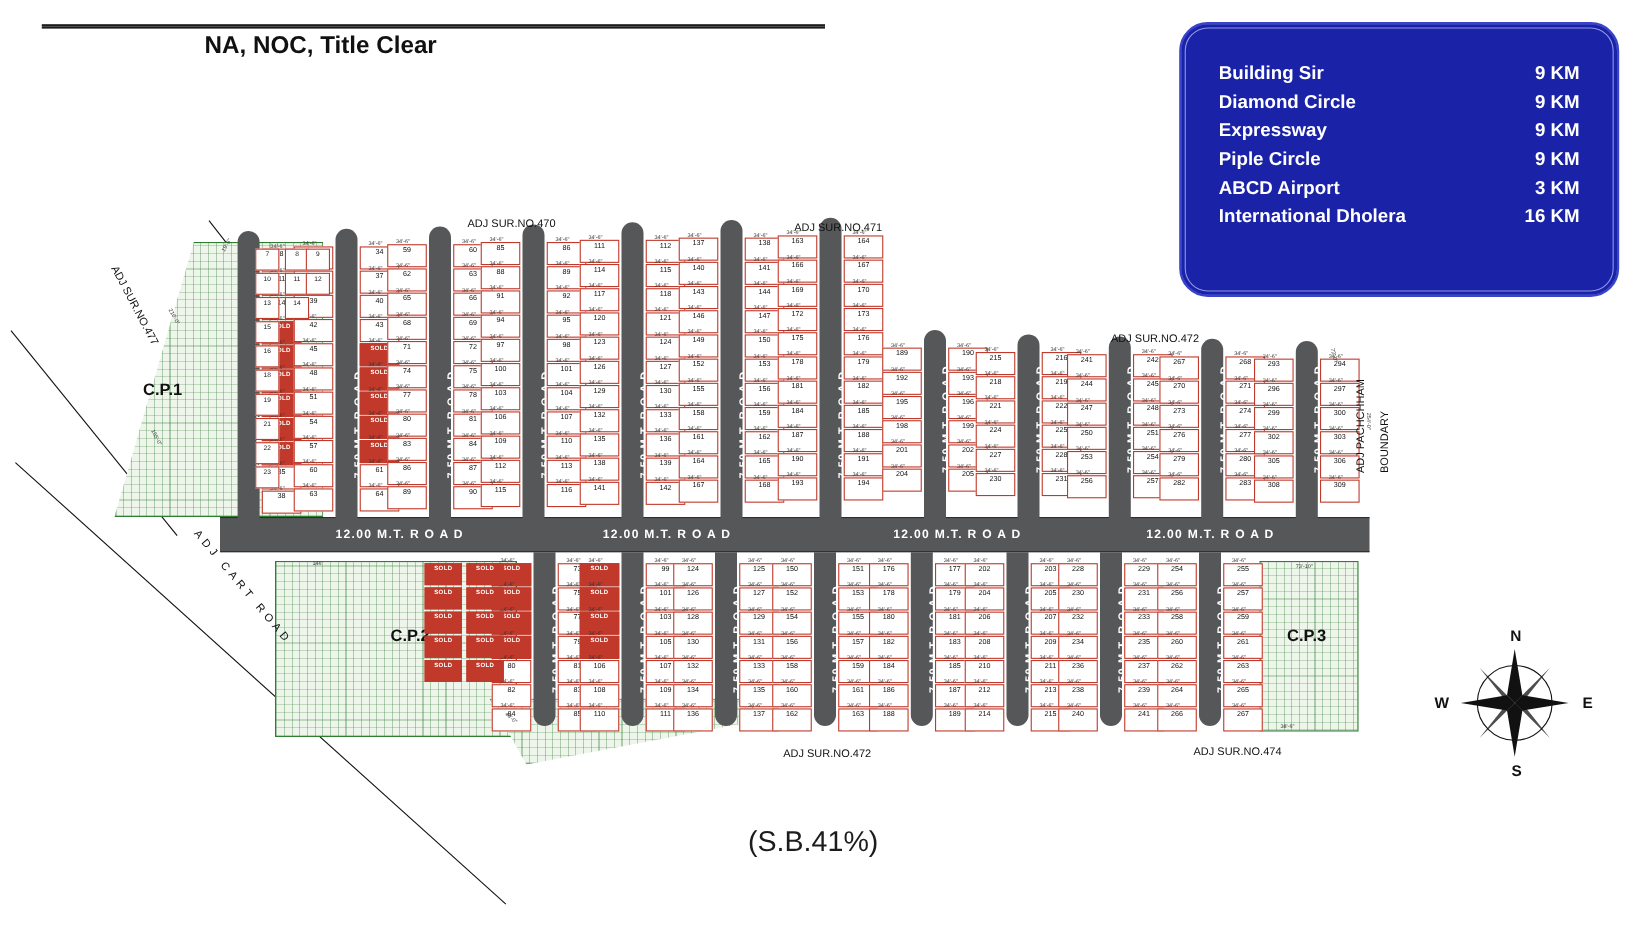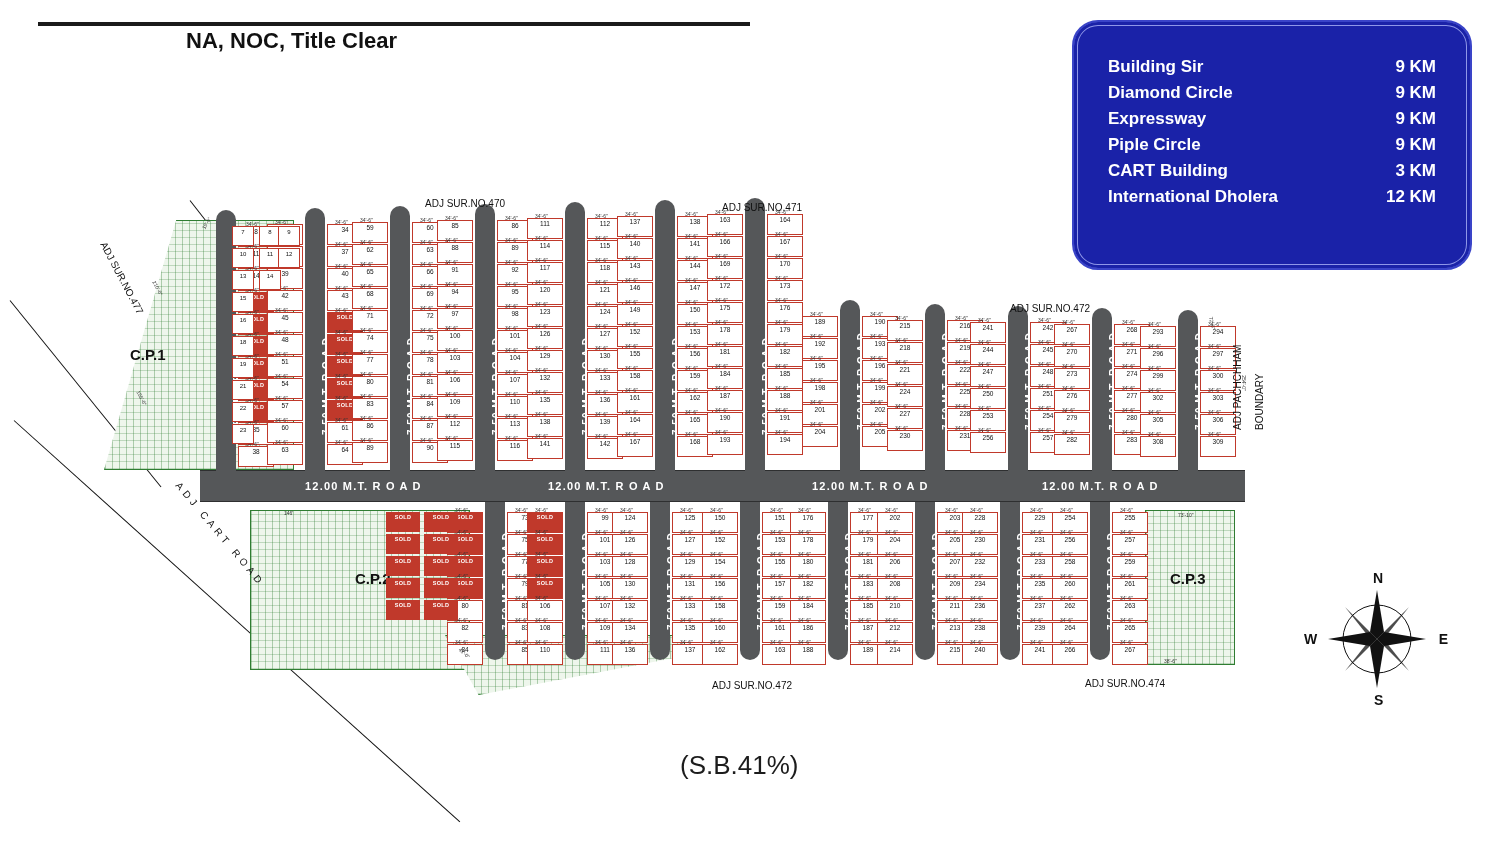--- a/index.html
+++ b/index.html
@@ -236,26 +236,26 @@
     </div>
     <div class="dist-row">
       <span>Expressway</span>
       <span class="dist-val">9 KM</span>
     </div>
     <div class="dist-row">
       <span>Piple Circle</span>
       <span class="dist-val">9 KM</span>
     </div>
     <div class="dist-row">
-      <span>CART Building</span>
+      <span>ABCD Airport</span>
       <span class="dist-val">3 KM</span>
     </div>
     <div class="dist-row">
       <span>International Dholera</span>
-      <span class="dist-val">12 KM</span>
+      <span class="dist-val">16 KM</span>
     </div>
   </div>
 
 
   <div class="compass">
     <svg width="130" height="130" viewBox="0 0 130 130">
       <circle cx="65" cy="65" r="34" fill="none" stroke="#111" stroke-width="1"></circle>
       <polygon points="65,16 72,58 65,65 58,58" fill="#111"></polygon>
       <polygon points="65,114 72,72 65,65 58,72" fill="#111"></polygon>
       <polygon points="16,65 58,72 65,65 58,58" fill="#111"></polygon>

